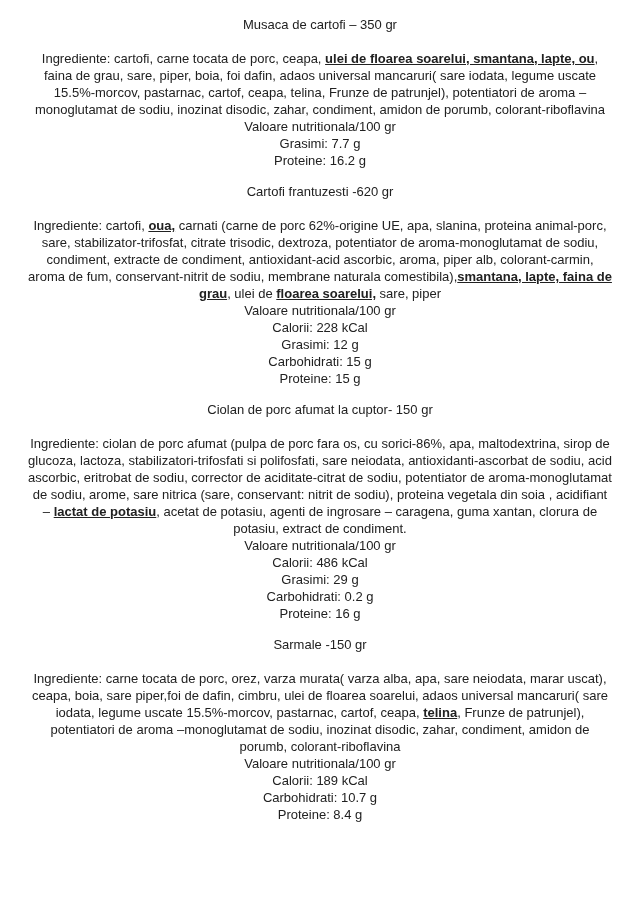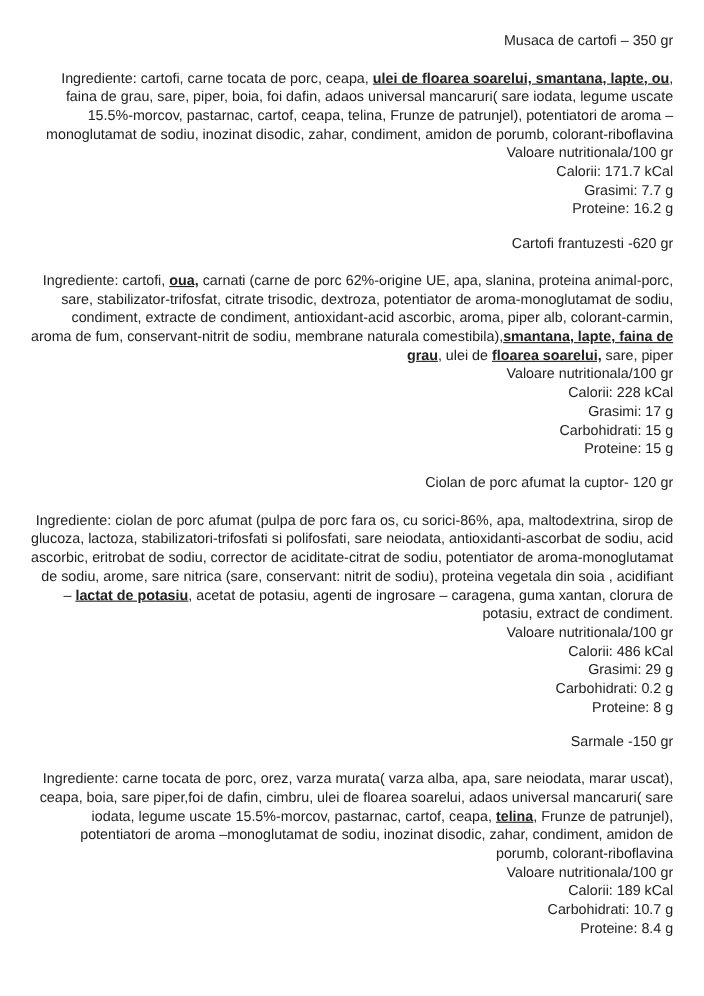--- a/index.html
+++ b/index.html
@@ -8,24 +8,23 @@
   }
   body {
     width: 640px;
     min-height: 905px;
     font-family: "Liberation Sans", "DejaVu Sans", sans-serif;
     color: #212121;
   }
   .doc {
     width: 640px;
     padding: 16px 28px 8px 28px;
-    text-align: right;
+    text-align: center;
     font-size: 13px;
     line-height: 17px;
-    margin-top: 12px;
   }
   .product {
     margin-bottom: 14px;
   }
   .product:last-child {
     margin-bottom: 0;
   }
   .product-title {
     font-size: 13px;
     font-weight: 400;
@@ -45,43 +44,42 @@
 </style>
 </head>
 <body>
 
 <main class="doc">
 
   <section class="product">
     <h2 class="product-title">Musaca de cartofi – 350 gr</h2>
     <p class="ingredients"><span class="seg-regular">Ingrediente: cartofi, carne tocata de porc, ceapa, </span><span class="seg-bold">ulei de floarea soarelui, smantana, lapte, ou</span><span class="seg-regular">, faina de grau, sare, piper, boia, foi dafin, adaos universal mancaruri( sare iodata, legume uscate 15.5%-morcov, pastarnac, cartof, ceapa, telina, Frunze de patrunjel), potentiatori de aroma – monoglutamat de sodiu, inozinat disodic, zahar, condiment, amidon de porumb, colorant-riboflavina</span></p>
     <p class="nutri-line">Valoare nutritionala/100 gr</p>
-    <p class="nutri-line">Calorii: 171.7 kCal</p>
     <p class="nutri-line">Grasimi: 7.7 g</p>
     <p class="nutri-line">Proteine: 16.2 g</p>
   </section>
 
   <section class="product">
     <h2 class="product-title">Cartofi frantuzesti -620 gr</h2>
     <p class="ingredients"><span class="seg-regular">Ingrediente: cartofi, </span><span class="seg-bold">oua,</span><span class="seg-regular"> carnati (carne de porc 62%-origine UE, apa, slanina, proteina animal-porc, sare, stabilizator-trifosfat, citrate trisodic, dextroza, potentiator de aroma-monoglutamat de sodiu, condiment, extracte de condiment, antioxidant-acid ascorbic, aroma, piper alb, colorant-carmin, aroma de fum, conservant-nitrit de sodiu, membrane naturala comestibila),</span><span class="seg-bold">smantana, lapte, faina de grau</span><span class="seg-regular">, ulei de </span><span class="seg-bold">floarea soarelui,</span><span class="seg-regular"> sare, piper</span></p>
     <p class="nutri-line">Valoare nutritionala/100 gr</p>
     <p class="nutri-line">Calorii: 228 kCal</p>
-    <p class="nutri-line">Grasimi: 17 g</p>
+    <p class="nutri-line">Grasimi: 12 g</p>
     <p class="nutri-line">Carbohidrati: 15 g</p>
     <p class="nutri-line">Proteine: 15 g</p>
   </section>
 
   <section class="product">
-    <h2 class="product-title">Ciolan de porc afumat la cuptor- 120 gr</h2>
+    <h2 class="product-title">Ciolan de porc afumat la cuptor- 150 gr</h2>
     <p class="ingredients"><span class="seg-regular">Ingrediente: ciolan de porc afumat (pulpa de porc fara os, cu sorici-86%, apa, maltodextrina, sirop de glucoza, lactoza, stabilizatori-trifosfati si polifosfati, sare neiodata, antioxidanti-ascorbat de sodiu, acid ascorbic, eritrobat de sodiu, corrector de aciditate-citrat de sodiu, potentiator de aroma-monoglutamat de sodiu, arome, sare nitrica (sare, conservant: nitrit de sodiu), proteina vegetala din soia , acidifiant – </span><span class="seg-bold">lactat de potasiu</span><span class="seg-regular">, acetat de potasiu, agenti de ingrosare – caragena, guma xantan, clorura de potasiu, extract de condiment.</span></p>
     <p class="nutri-line">Valoare nutritionala/100 gr</p>
     <p class="nutri-line">Calorii: 486 kCal</p>
     <p class="nutri-line">Grasimi: 29 g</p>
     <p class="nutri-line">Carbohidrati: 0.2 g</p>
-    <p class="nutri-line">Proteine: 8 g</p>
+    <p class="nutri-line">Proteine: 16 g</p>
   </section>
 
   <section class="product">
     <h2 class="product-title">Sarmale -150 gr</h2>
     <p class="ingredients"><span class="seg-regular">Ingrediente: carne tocata de porc, orez, varza murata( varza alba, apa, sare neiodata, marar uscat), ceapa, boia, sare piper,foi de dafin, cimbru,  ulei de floarea soarelui, adaos universal mancaruri( sare iodata, legume uscate 15.5%-morcov, pastarnac, cartof, ceapa, </span><span class="seg-bold">telina</span><span class="seg-regular">, Frunze de patrunjel), potentiatori de aroma –monoglutamat de sodiu, inozinat disodic, zahar, condiment, amidon de porumb, colorant-riboflavina</span></p>
     <p class="nutri-line">Valoare nutritionala/100 gr</p>
     <p class="nutri-line">Calorii: 189 kCal</p>
     <p class="nutri-line">Carbohidrati: 10.7 g</p>
     <p class="nutri-line">Proteine: 8.4 g</p>
   </section>

